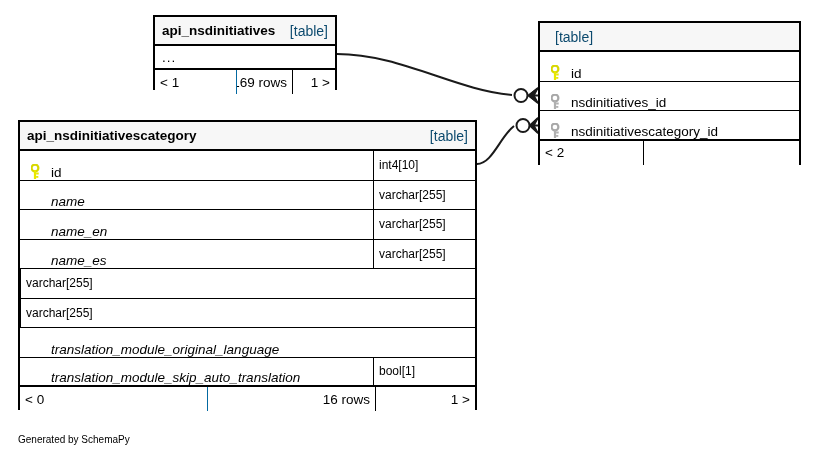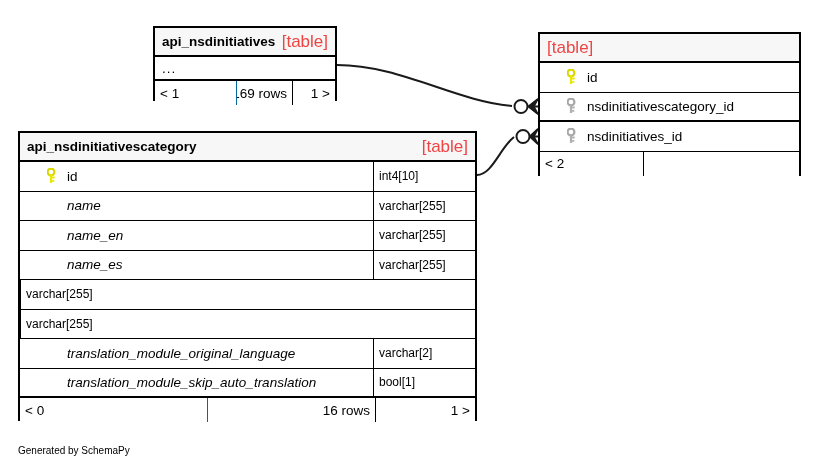--- a/index.html
+++ b/index.html
@@ -11,21 +11,21 @@
     width: 817px;
     height: 464px;
     position: relative;
     overflow: hidden;
     font-family: "Liberation Sans", sans-serif;
     color: #000000;
   }
 
   #canvas {
     position: absolute;
-    left: 0; top: 15px;
+    left: 0; top: 4px;
     width: 817px;
     height: 407px;
   }
 
   svg.edges {
     position: absolute;
     left: 0; top: 0;
     width: 817px;
     height: 464px;
     pointer-events: none;
@@ -48,40 +48,41 @@
     box-sizing: border-box;
     padding: 0 7px;
     height: 29px;
   }
   .tbl-title {
     font-size: 13.5px;
     font-weight: bold;
     white-space: nowrap;
   }
   .tbl-tag {
-    font-size: 17px;
-    color: #ef4444;
-    white-space: nowrap;
+    font-size: 14px;
+    color: #0c4a6e;
+    white-space: nowrap;
+    margin-left: 8px;
   }
 
   .tbl-row {
     display: flex;
     align-items: stretch;
     border-bottom: 1px solid #000000;
     box-sizing: border-box;
     height: 29.5px;
     background: #ffffff;
   }
   .tbl-row.last-col-row { border-bottom: 2px solid #000000; }
 
   .col-name {
     flex: 1 1 auto;
     display: flex;
-    align-items: center;
-    padding-left: 23px;
+    align-items: flex-end;
+    padding-left: 7px;
     font-size: 13.5px;
     white-space: nowrap;
     overflow: hidden;
     box-sizing: border-box;
     border-radius: 14px;
   }
   .col-type {
     flex: 0 0 auto;
     display: flex;
     align-items: center;
@@ -188,48 +189,48 @@
             <circle cx="4" cy="4" r="3.4" fill="none" stroke="#d8d800" stroke-width="2.2"></circle>
             <rect x="2.9" y="6" width="2.2" height="9" fill="#e8e800"></rect>
             <rect x="5.1" y="8.5" width="2.6" height="2" fill="#e8e800"></rect>
             <rect x="5.1" y="12" width="2.2" height="1.8" fill="#e8e800"></rect>
           </svg>
         </span>
         <span class="col-label">id</span>
       </div>
     </div>
 
+    <div class="tbl-row">
+      <div class="col-name">
+        <span class="key-slot">
+          <svg width="11" height="16" viewBox="0 0 11 16" aria-hidden="true">
+            <circle cx="4" cy="4" r="3.4" fill="none" stroke="#a8a8a8" stroke-width="2.2"></circle>
+            <rect x="2.9" y="6" width="2.2" height="9" fill="#b0b0b0"></rect>
+            <rect x="5.1" y="8.5" width="2.6" height="2" fill="#b0b0b0"></rect>
+            <rect x="5.1" y="12" width="2.2" height="1.8" fill="#b0b0b0"></rect>
+          </svg>
+        </span>
+        <span class="col-label">nsdinitiatives_id</span>
+      </div>
+    </div>
+
     <div class="tbl-row last-col-row">
       <div class="col-name">
         <span class="key-slot">
           <svg width="11" height="16" viewBox="0 0 11 16" aria-hidden="true">
             <circle cx="4" cy="4" r="3.4" fill="none" stroke="#a8a8a8" stroke-width="2.2"></circle>
             <rect x="2.9" y="6" width="2.2" height="9" fill="#b0b0b0"></rect>
             <rect x="5.1" y="8.5" width="2.6" height="2" fill="#b0b0b0"></rect>
             <rect x="5.1" y="12" width="2.2" height="1.8" fill="#b0b0b0"></rect>
           </svg>
         </span>
         <span class="col-label">nsdinitiativescategory_id</span>
       </div>
     </div>
 
-    <div class="tbl-row">
-      <div class="col-name">
-        <span class="key-slot">
-          <svg width="11" height="16" viewBox="0 0 11 16" aria-hidden="true">
-            <circle cx="4" cy="4" r="3.4" fill="none" stroke="#a8a8a8" stroke-width="2.2"></circle>
-            <rect x="2.9" y="6" width="2.2" height="9" fill="#b0b0b0"></rect>
-            <rect x="5.1" y="8.5" width="2.6" height="2" fill="#b0b0b0"></rect>
-            <rect x="5.1" y="12" width="2.2" height="1.8" fill="#b0b0b0"></rect>
-          </svg>
-        </span>
-        <span class="col-label">nsdinitiatives_id</span>
-      </div>
-    </div>
-
     <div class="tbl-footer">
       <div class="foot-cell foot-left" style="flex:0 0 103px;">&lt; 2</div>
       <div class="foot-cell foot-right" style="flex:0 0 53px;"></div>
     </div>
   </div>
 
   <div class="table-box" style="left:18px; top:116px; width:459px; height:290px;">
     <div class="tbl-header">
       <span class="tbl-title">api_nsdinitiativescategory</span>
       <span class="tbl-tag">[table]</span>
@@ -276,21 +277,20 @@
     </div>
 
     <div class="tbl-row">
       <div class="col-type" style="flex:0 0 102px;">varchar[255]</div>
     </div>
 
     <div class="tbl-row">
       <div class="col-name">
         <span class="col-label name-indent">translation_module_original_language</span>
       </div>
-      <div class="col-type" style="flex:0 0 102px;">varchar[2]</div>
     </div>
 
     <div class="tbl-row last-col-row">
       <div class="col-name">
         <span class="col-label name-indent">translation_module_skip_auto_translation</span>
       </div>
       <div class="col-type" style="flex:0 0 102px;">bool[1]</div>
     </div>
 
     <div class="tbl-footer">

